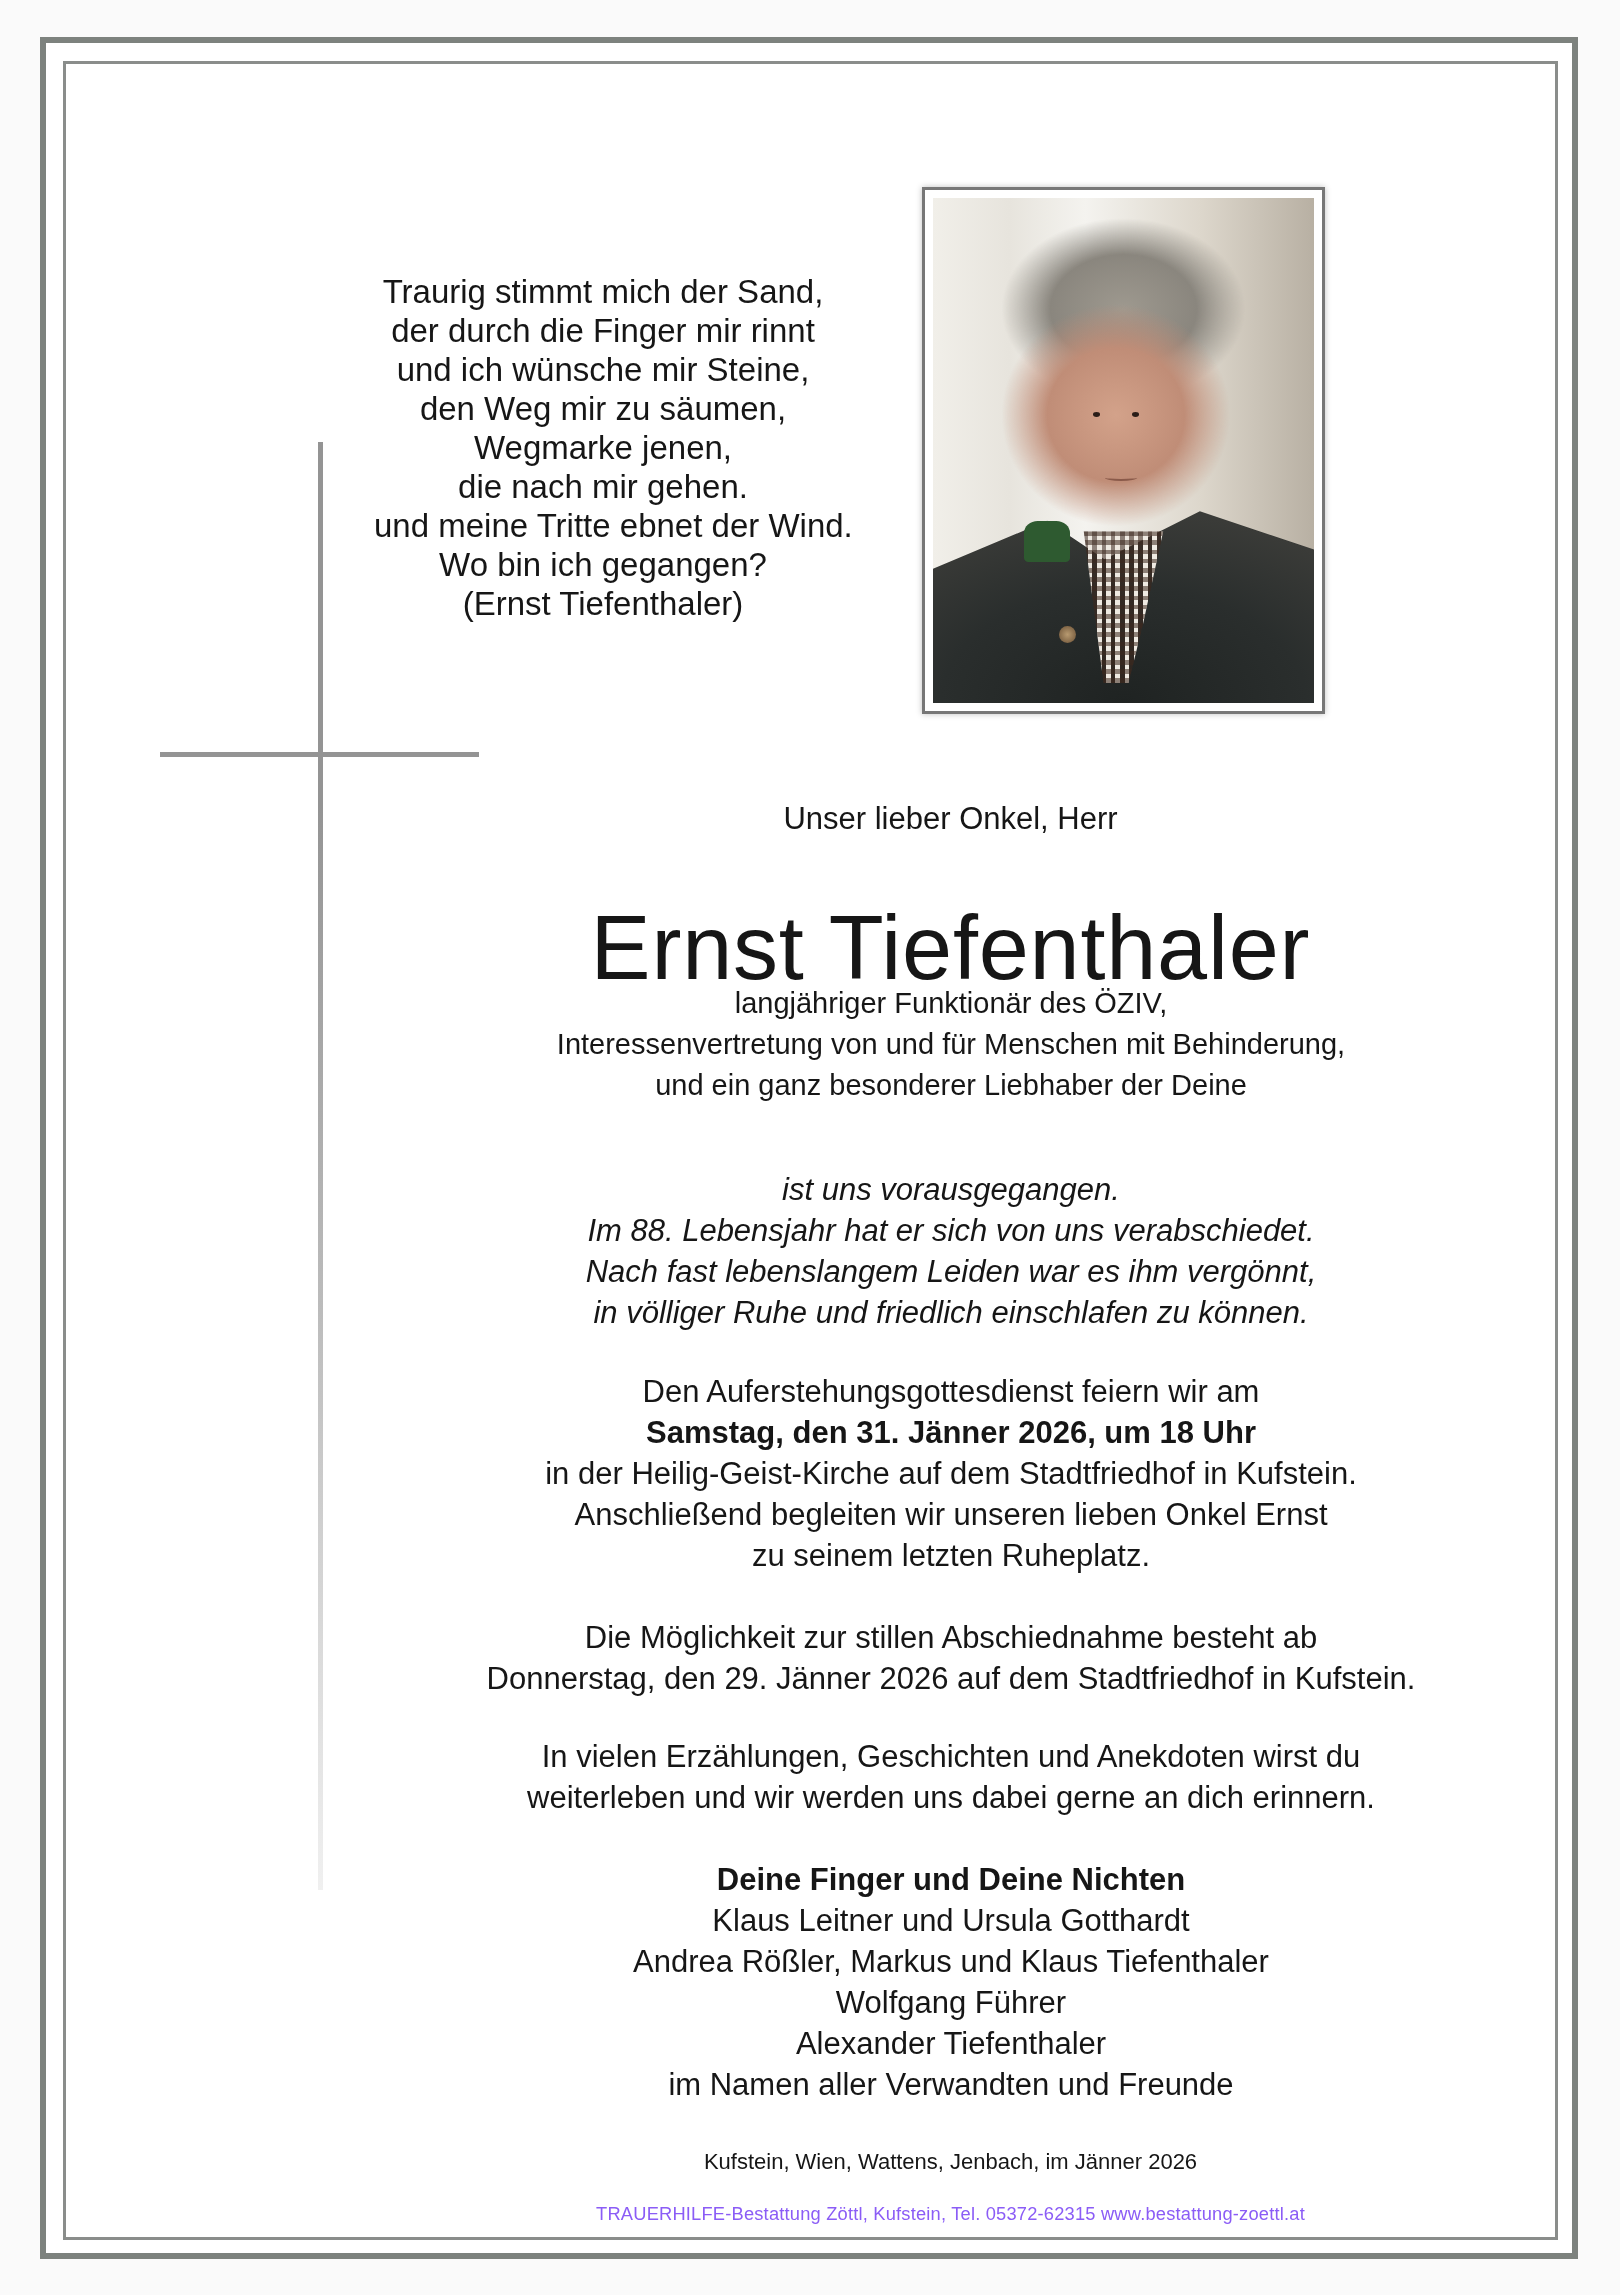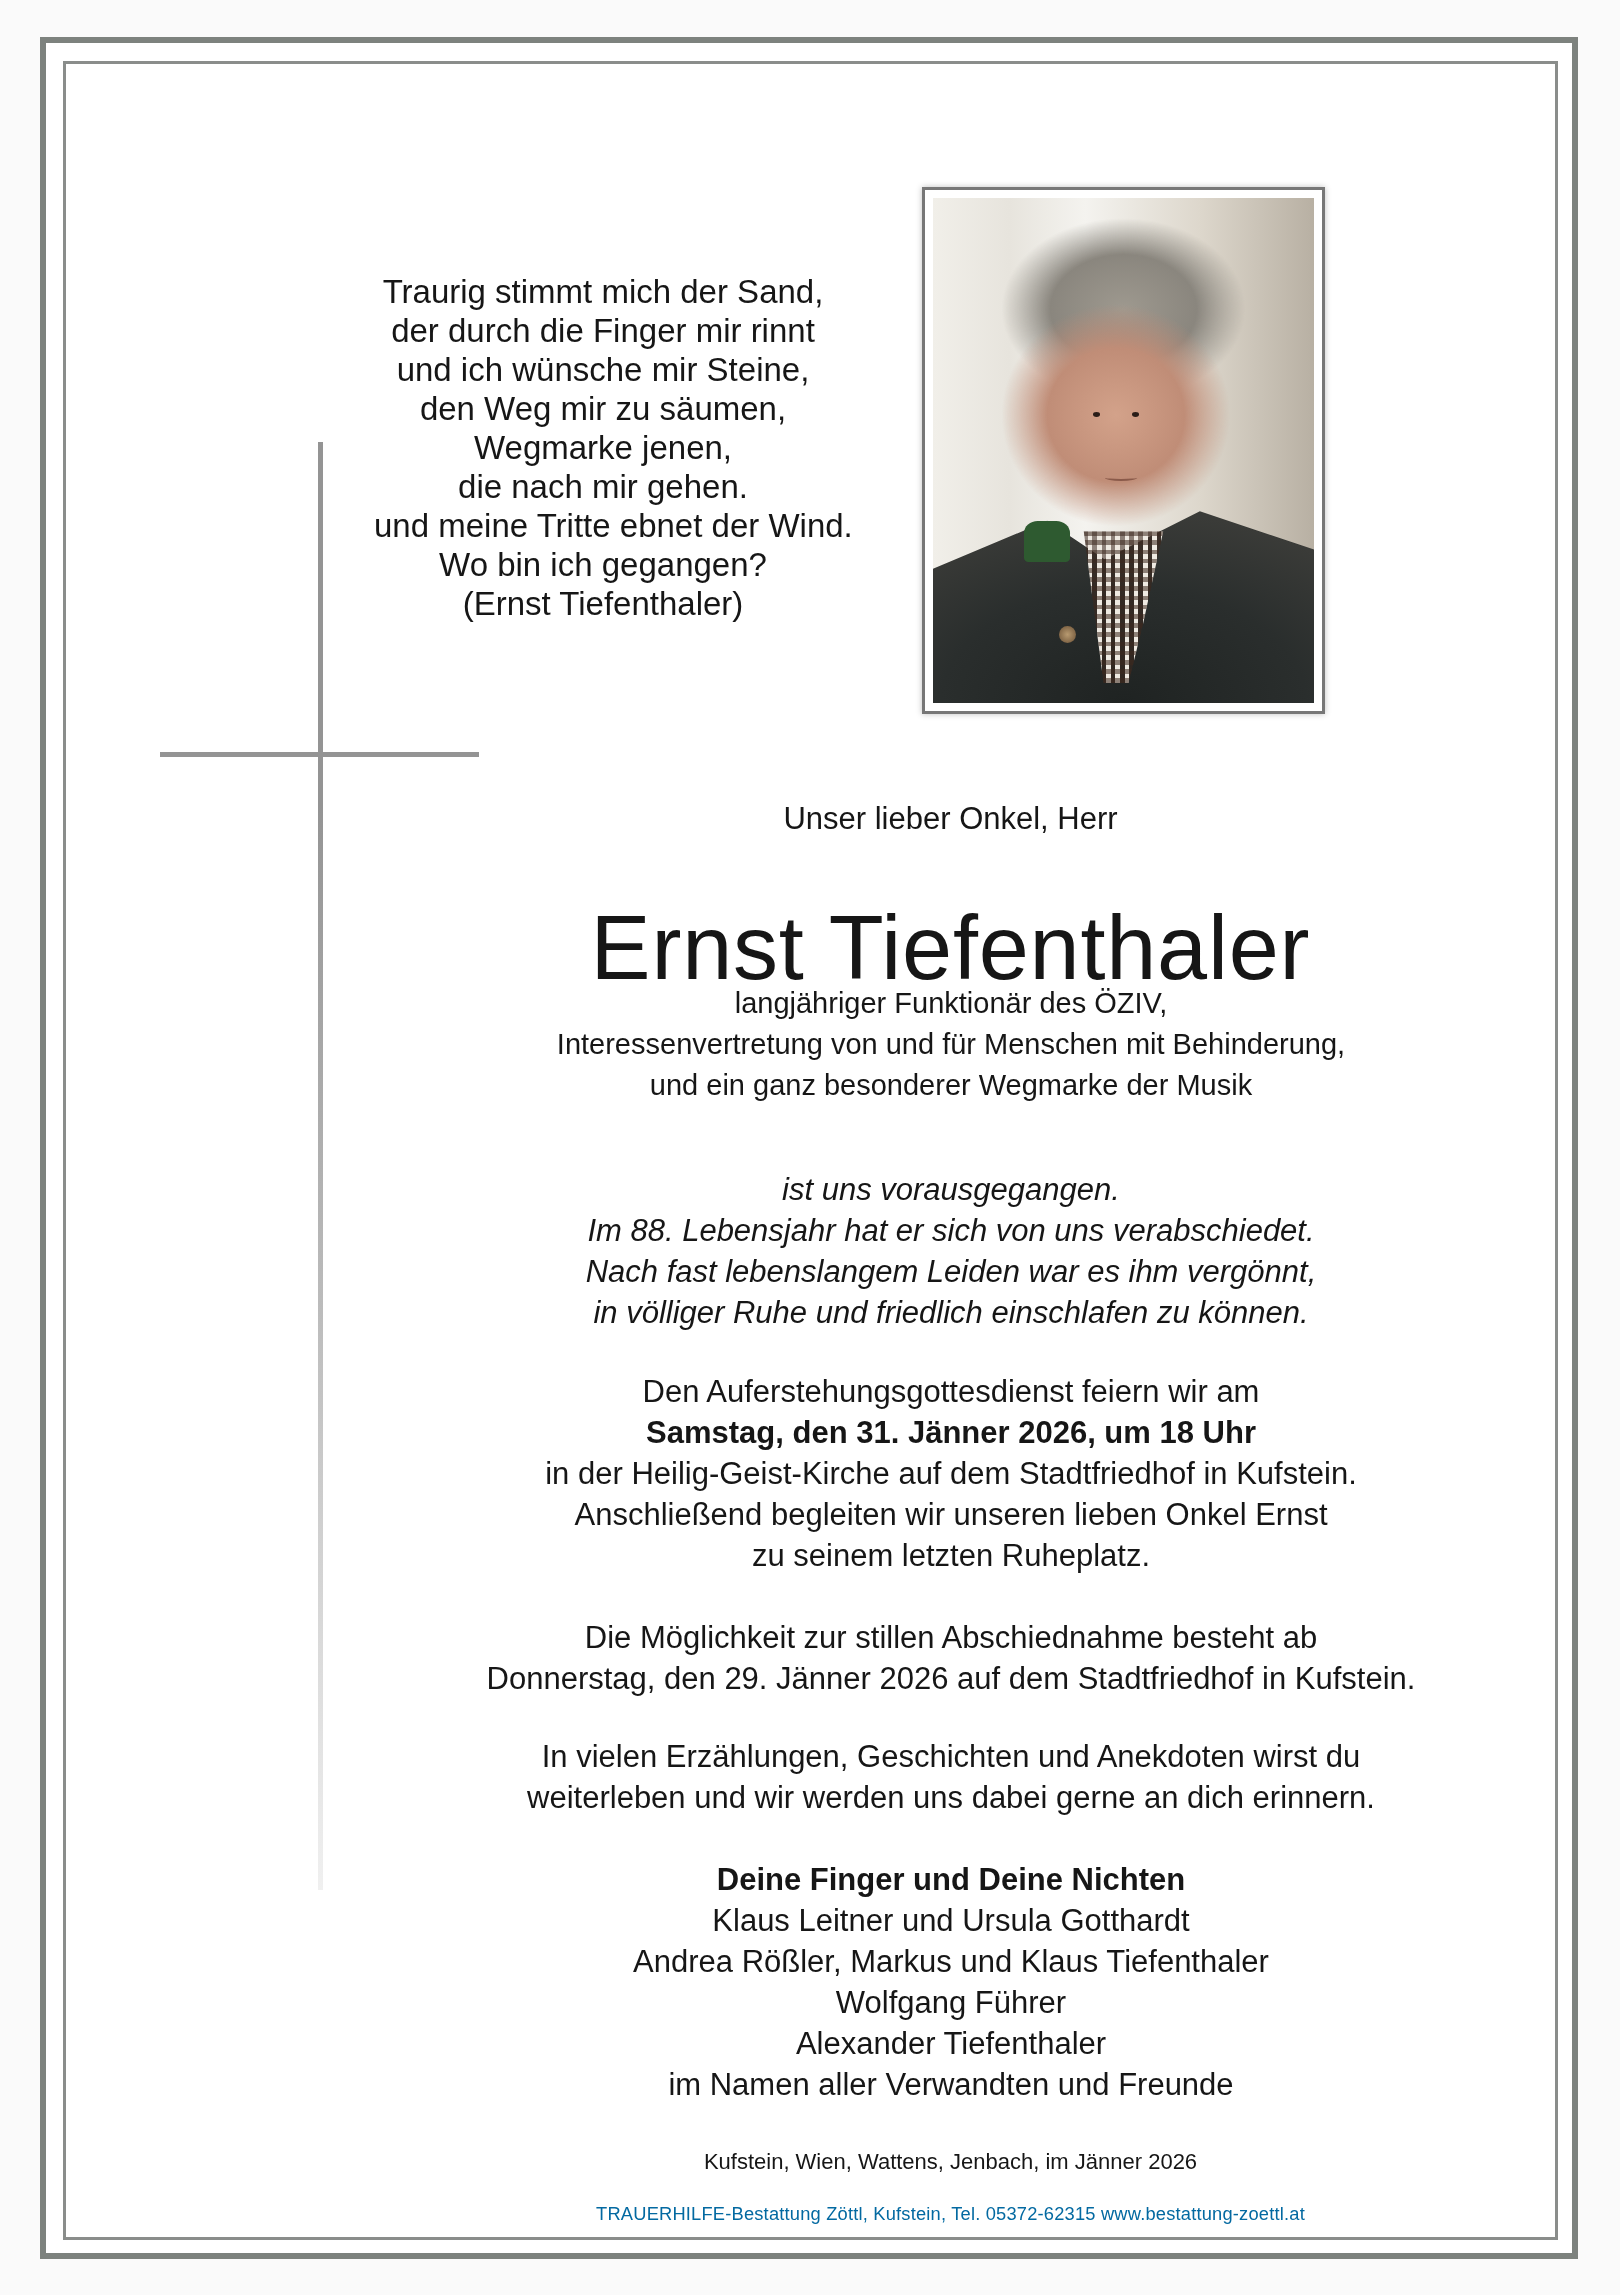--- a/index.html
+++ b/index.html
@@ -87,21 +87,21 @@
   .subtitle { left: 428px; width: 1024px; top: 983px; font-size: 29px; line-height: 41px; }
   .subtitle div, .body-block div { height: 41px; }
   .body-block { left: 428px; width: 1024px; font-size: 31px; line-height: 41px; }
   .b1 { top: 1169px; font-style: italic; }
   .b2 { top: 1371px; }
   .b3 { top: 1617px; }
   .b4 { top: 1736px; }
   .b5 { top: 1859px; }
   .bold { font-weight: bold; }
   .place-date { left: 504px; width: 871px; top: 2148px; font-size: 22px; line-height: 27.5px; }
-  .footer { left: 504px; width: 871px; top: 2202px; font-size: 18.3px; line-height: 23px; color: #0369a1; letter-spacing: 0.2px; }
+  .footer { left: 504px; width: 871px; top: 2202px; font-size: 18.3px; line-height: 23px; color: #8b5cf6; letter-spacing: 0.2px; }
 </style>
 </head>
 <body>
 
 <div class="page-white"></div>
 <div class="outer-border"></div>
 <div class="inner-border"></div>
 
 <div>
   <div class="cross-vertical"></div>
@@ -133,21 +133,21 @@
     <div class="photo-button"></div>
   </div>
 </div>
 
 <div class="center greeting">Unser lieber Onkel, Herr</div>
 <div class="center name">Ernst Tiefenthaler</div>
 
 <div class="center subtitle">
   <div>langjähriger Funktionär des ÖZIV,</div>
   <div>Interessenvertretung von und für Menschen mit Behinderung,</div>
-  <div>und ein ganz besonderer Wegmarke der Musik</div>
+  <div>und ein ganz besonderer Liebhaber der Deine</div>
 </div>
 
 <div class="center body-block b1">
   <div>ist uns vorausgegangen.</div>
   <div>Im 88. Lebensjahr hat er sich von uns verabschiedet.</div>
   <div>Nach fast lebenslangem Leiden war es ihm vergönnt,</div>
   <div>in völliger Ruhe und friedlich einschlafen zu können.</div>
 </div>
 
 <div class="center body-block b2">

